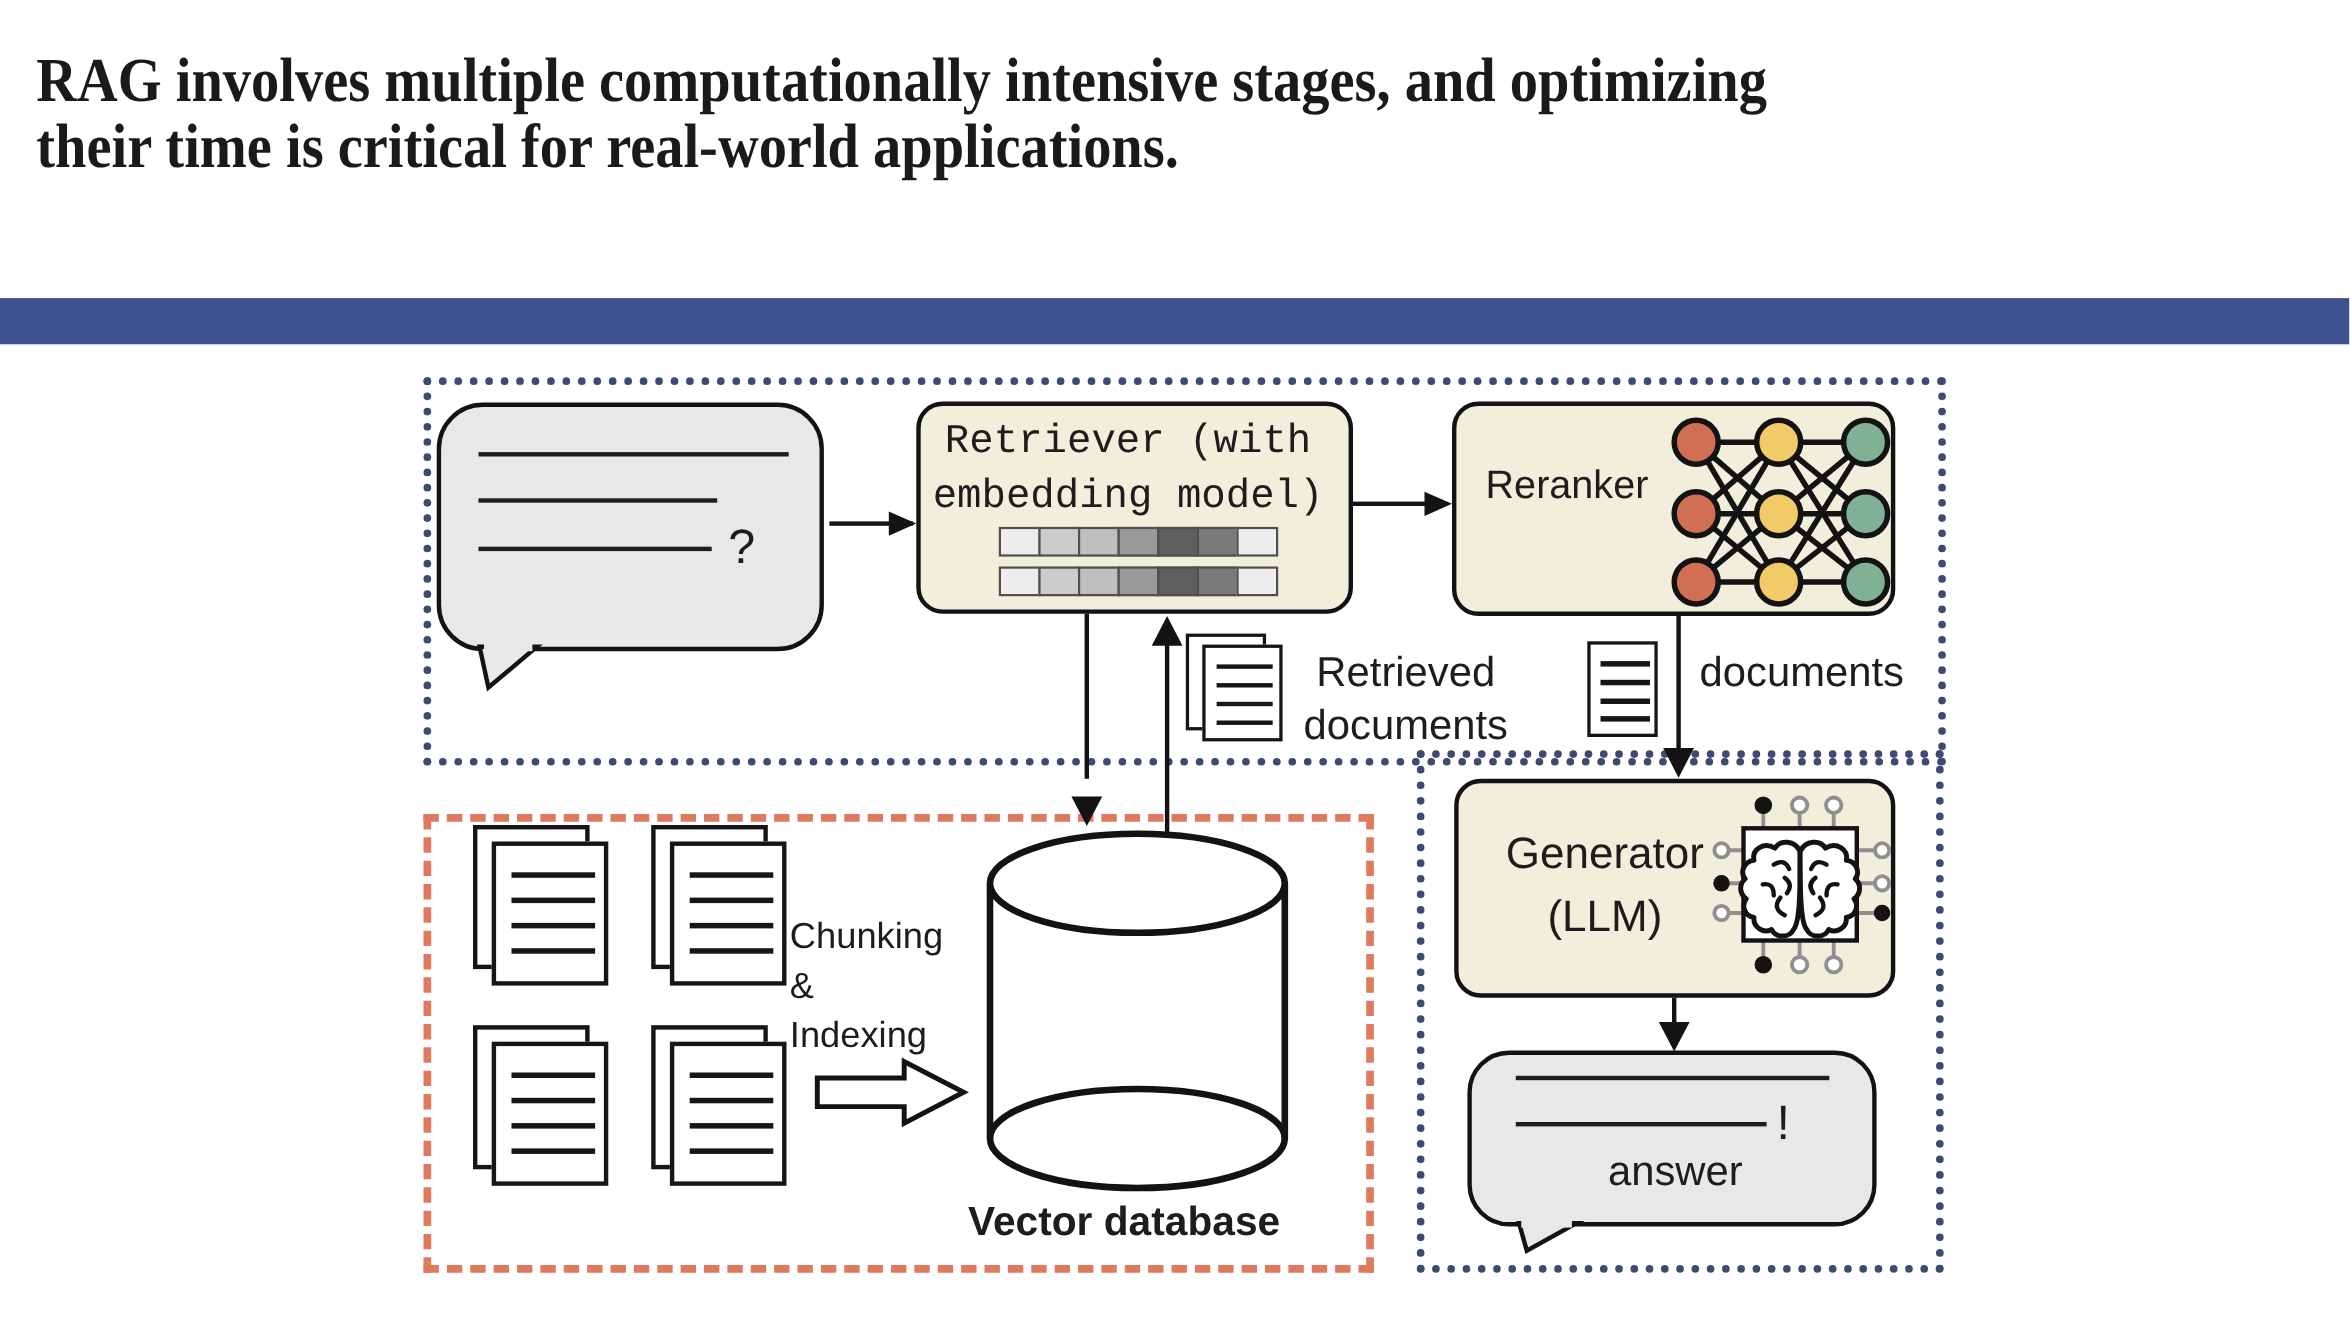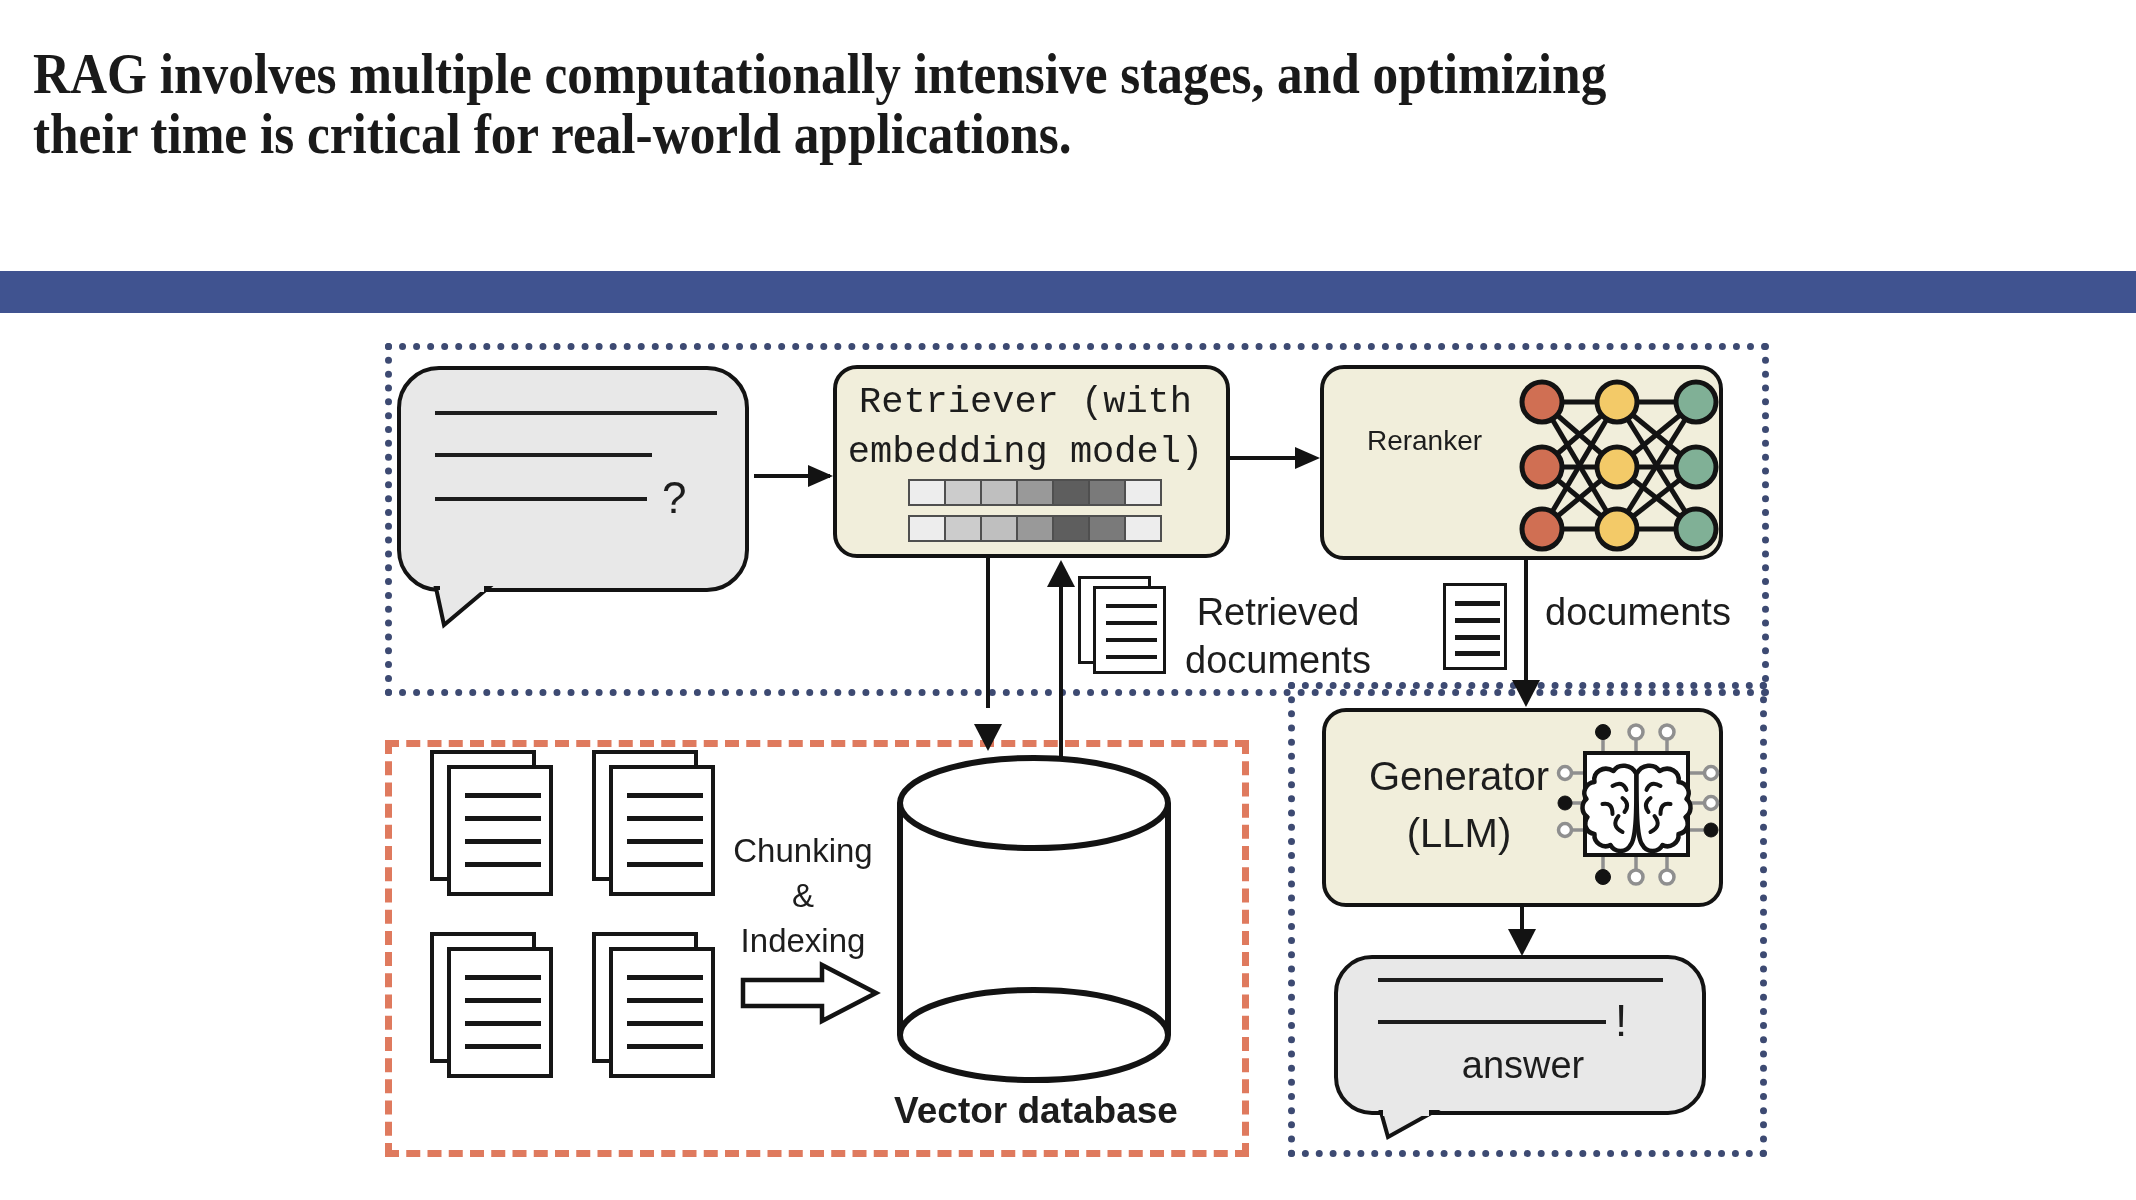--- a/index.html
+++ b/index.html
@@ -68,21 +68,21 @@
   .pin-open{fill:#fff;stroke:#8f8f8f;stroke-width:3.5px;}
   .pin-filled{fill:var(--ink);stroke:var(--ink);stroke-width:1px;}
   .brain{fill:#fff;stroke:var(--ink);stroke-width:4.5px;stroke-linejoin:round;}
   .brain-squiggle{fill:none;stroke:var(--ink);stroke-width:4px;stroke-linecap:round;}
 
   
   .cyl{fill:none;stroke:var(--ink);stroke-width:6px;}
   .cyl-top{fill:#fff;stroke:var(--ink);stroke-width:6px;}
   .blockarrow{fill:#fff;stroke:var(--ink);stroke-width:4.5px;}
 
-  .small-label{position:absolute;text-align:center;font-size:37px;color:#1d1d1d;}
+  .small-label{position:absolute;text-align:left;font-size:37px;color:#1d1d1d;}
 </style>
 </head>
 <body>
 
 <div class="stage">
 
   <div class="title-block">
     <div>RAG involves multiple computationally intensive stages, and optimizing</div>
     <div>their time is critical for real-world applications.</div>
   </div>
@@ -130,21 +130,21 @@
         <div class="embed-cell" style="background: rgb(94, 94, 94);"></div>
         <div class="embed-cell" style="background: rgb(122, 122, 122);"></div>
         <div class="embed-cell" style="background: rgb(237, 237, 237);"></div>
       </div>
   </div>
 
   <div class="aline" style="left:1230px;top:456px;width:68px;height:4px;"></div>
   <div class="ahead right" style="left:1295px;top:447px;"></div>
 
   <div class="cbox" style="left:1320px;top:365px;width:403px;height:195px;">
-    <div class="box-label" style="left:8px;top:42px;width:185px;font-size:28px;line-height:59px;">
+    <div class="box-label" style="left:8px;top:42px;width:185px;font-size:36px;line-height:59px;">
       <div>Reranker</div>
     </div>
     <svg width="403" height="195" viewBox="0 0 403 195" style="position:absolute;left:0;top:0;">
       <g class="nn-edge">
         <line x1="218" y1="33" x2="293" y2="33"></line>
           <line x1="218" y1="33" x2="293" y2="98"></line>
           <line x1="218" y1="33" x2="293" y2="160"></line>
         <line x1="218" y1="98" x2="293" y2="33"></line>
           <line x1="218" y1="98" x2="293" y2="98"></line>
           <line x1="218" y1="98" x2="293" y2="160"></line>

